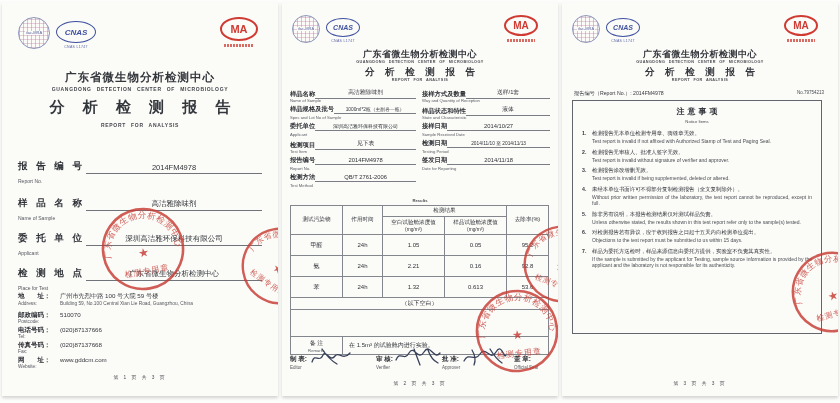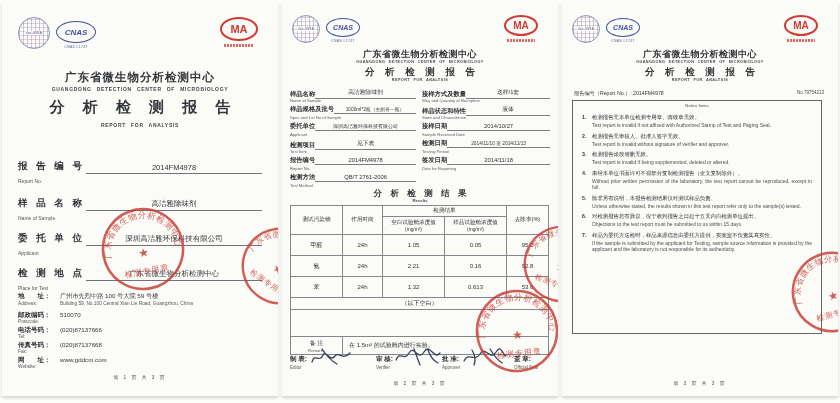--- a/index.html
+++ b/index.html
@@ -232,21 +232,20 @@
         <span class="f2-label">检测日期</span>
         <span class="f2-line" style="font-size:4.8px;">2014/11/10 至 2014/11/13</span>
       </div>
     <div class="f2-en" style="left:140px;top:147px;">Testing Period</div>
     <div class="f2row" style="left:140px;top:154px;width:128px;">
         <span class="f2-label">签发日期</span>
         <span class="f2-line">2014/11/18</span>
       </div>
     <div class="f2-en" style="left:140px;top:164px;">Date for Reporting</div>
 
-    <div class="abs ctr res-title" style="top:186px;">分 析 检 测 结 果</div>
     <div class="abs ctr res-sub" style="top:196px;">Results</div>
 
     <div class="abs" style="left:8px;top:203px;">
       <table class="res">
         <colgroup>
             <col style="width:52px">
             <col style="width:40px">
             <col style="width:62px">
             <col style="width:62px">
             <col style="width:42px">
@@ -367,20 +366,21 @@
 
     <div class="abs ctr h2-cn" style="top:46px;">广东省微生物分析检测中心</div>
     <div class="abs ctr h2-en" style="top:58px;">GUANGDONG DETECTION CENTER OF MICROBIOLOGY</div>
     <div class="abs ctr h2-big" style="top:64px;">分 析 检 测 报 告</div>
     <div class="abs ctr h2-en" style="top:76px;">REPORT FOR ANALYSIS</div>
 
     <div class="abs p3-no" style="left:12px;top:88px;">报告编号（Report No.）: 2014FM4978</div>
     <div class="abs p3-serial" style="right:14px;top:88px;">No.79754213</div>
 
     <div class="nbox">
+      <div class="n-title">注意事项</div>
       <div class="n-sub">Notice Items</div>
 
       <div class="n-item">
           <div class="n-no">1.</div>
           <div>
             <div class="n-cn">检测报告无本单位检测专用章、骑缝章无效。</div>
             <div class="n-en">Test report is invalid if not affixed with Authorized Stamp of Test and Paging Seal.</div>
           </div>
         </div>
       <div class="n-item">

